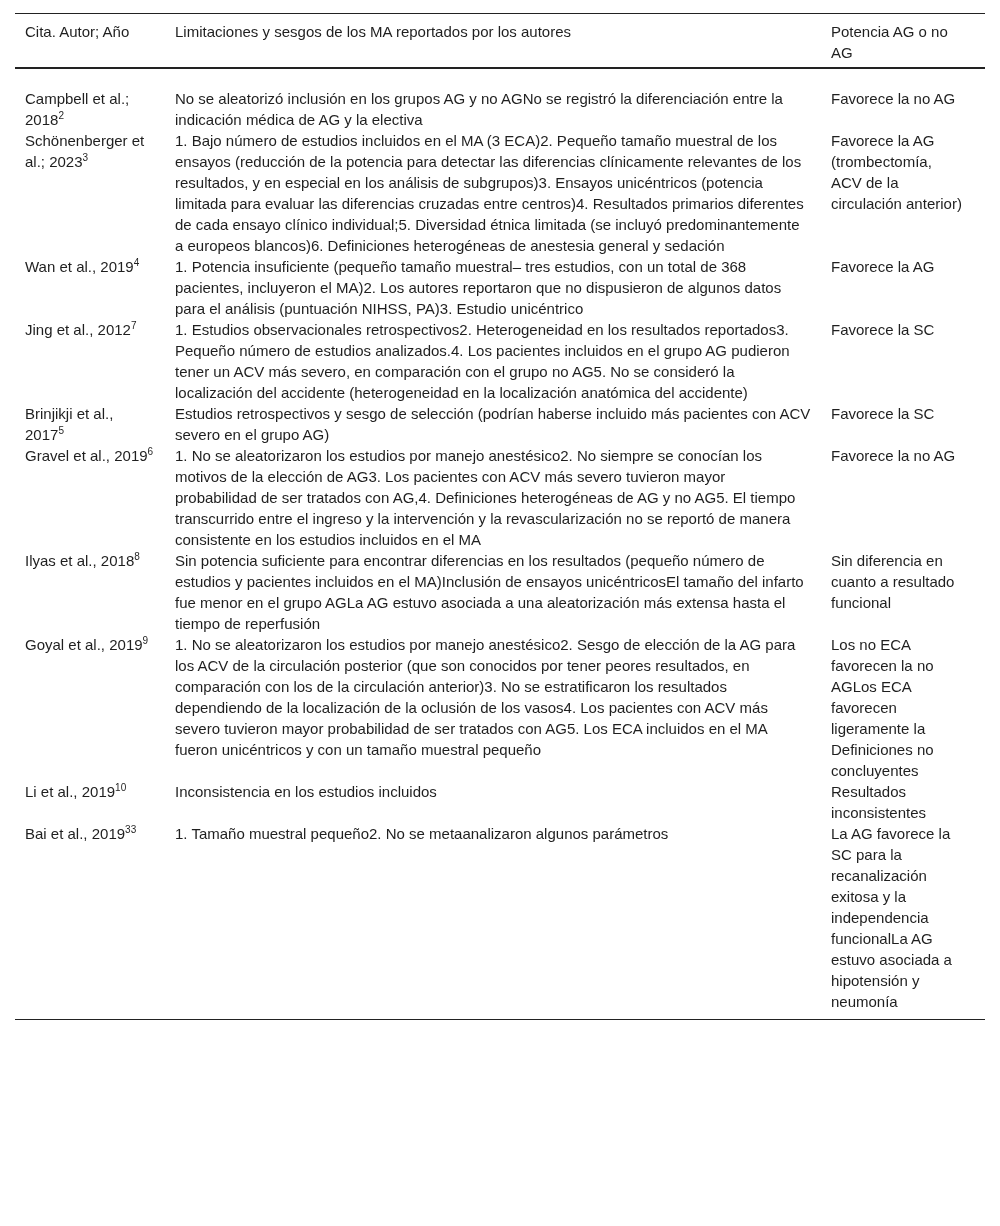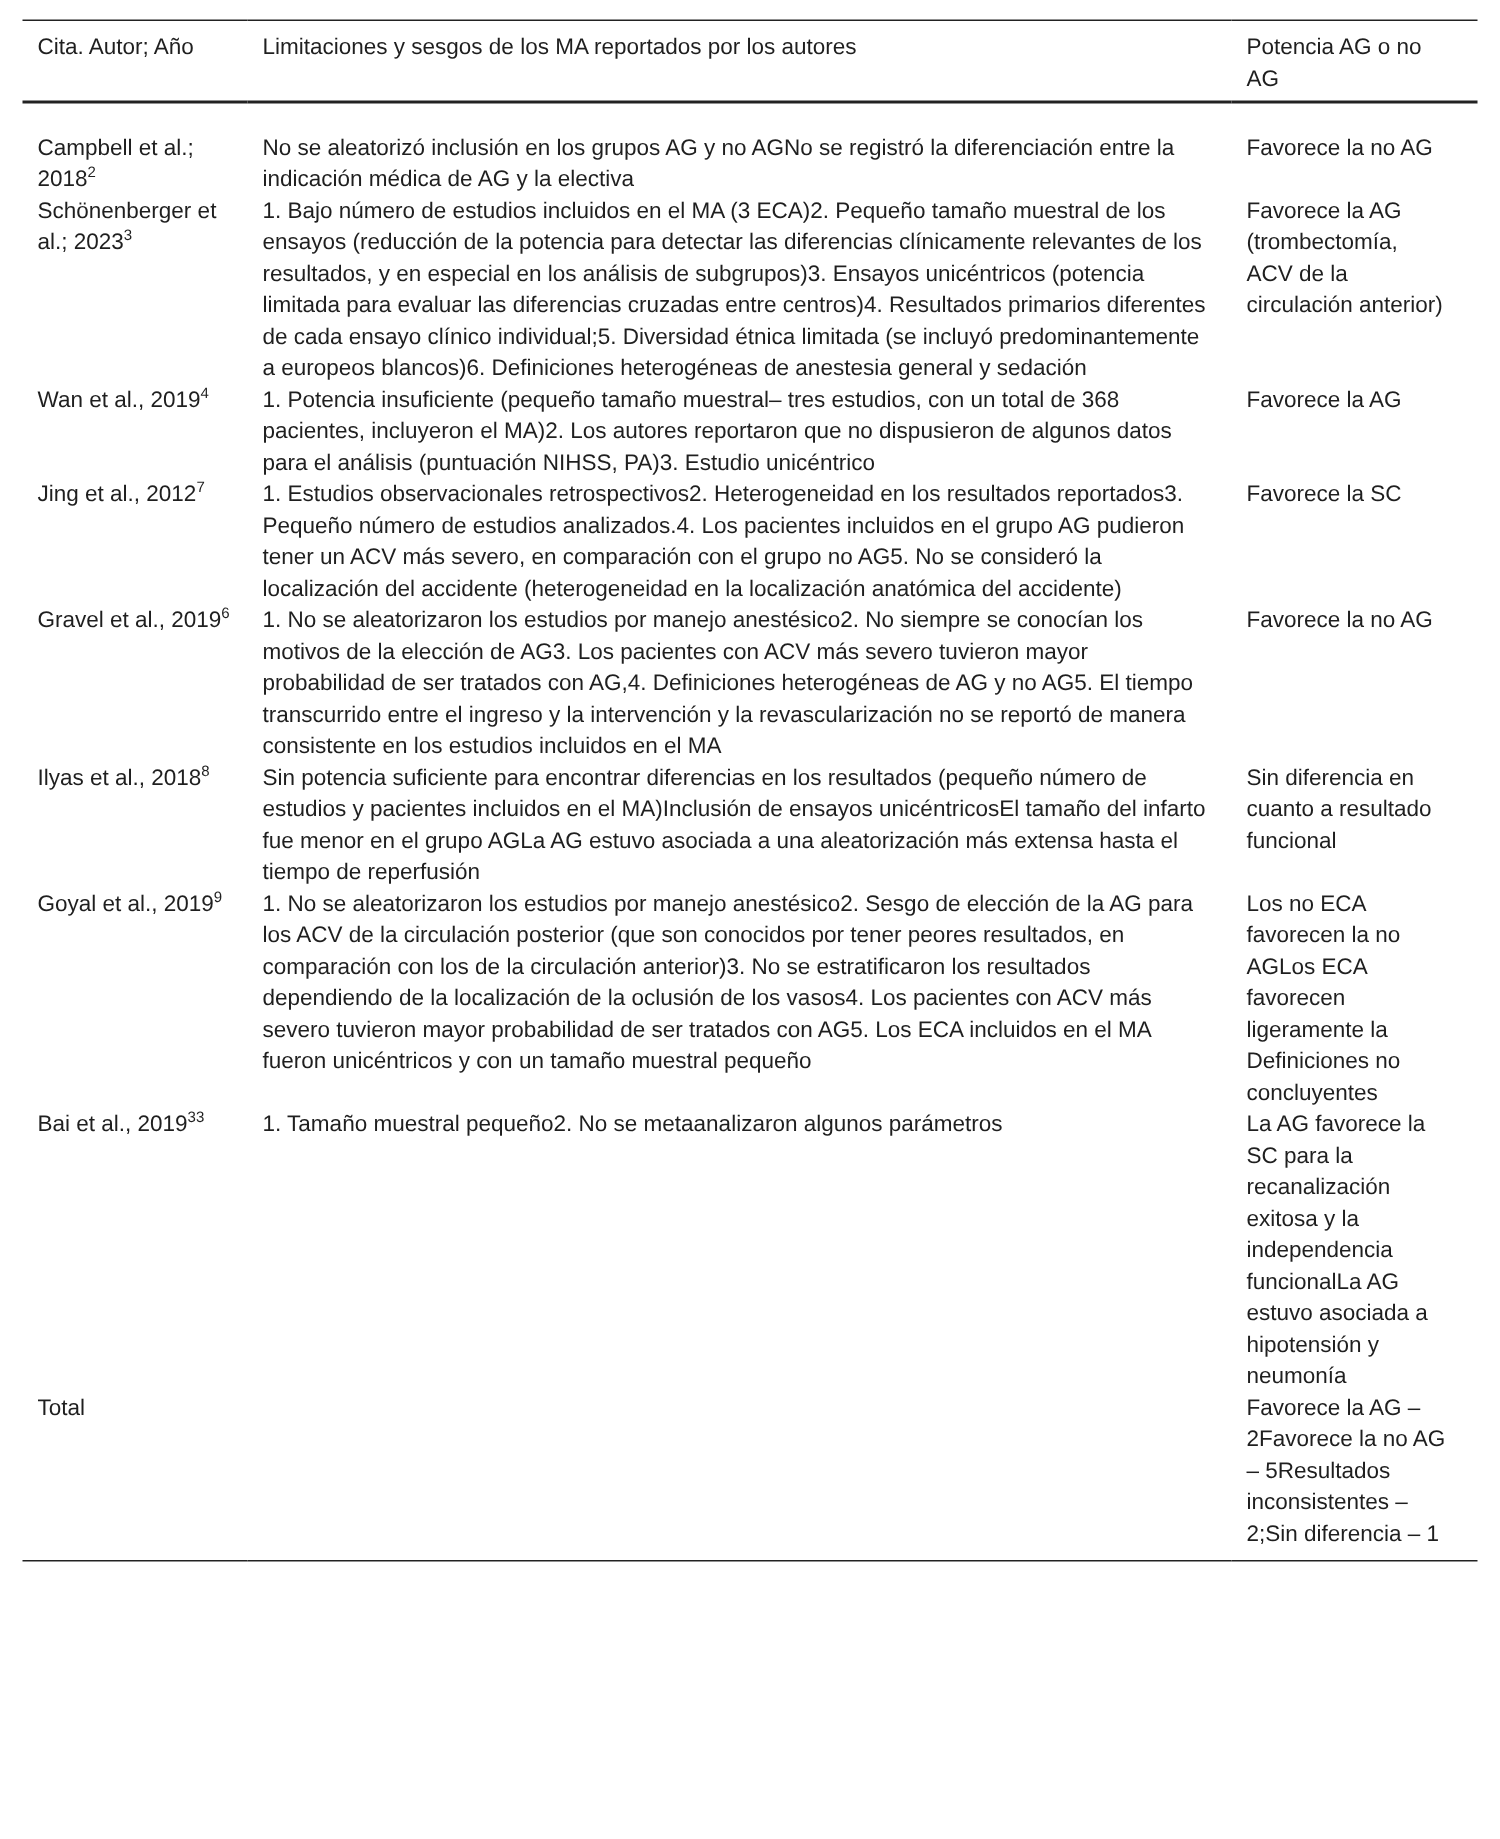--- a/index.html
+++ b/index.html
@@ -50,39 +50,44 @@
         <td><span>Wan et al., 2019</span><sup>4</sup></td>
         <td>1. Potencia insuficiente (pequeño tamaño muestral– tres estudios, con un total de 368 pacientes, incluyeron el MA)2. Los autores reportaron que no dispusieron de algunos datos para el análisis (puntuación NIHSS, PA)3. Estudio unicéntrico</td>
         <td class="c3">Favorece la AG</td>
       </tr>
       <tr>
         <td><span>Jing et al., 2012</span><sup>7</sup></td>
         <td>1. Estudios observacionales retrospectivos2. Heterogeneidad en los resultados reportados3. Pequeño número de estudios analizados.4. Los pacientes incluidos en el grupo AG pudieron tener un ACV más severo, en comparación con el grupo no AG5. No se consideró la localización del accidente (heterogeneidad en la localización anatómica del accidente)</td>
         <td class="c3">Favorece la SC</td>
       </tr>
       <tr>
+        <td><span>Brinjikji et al., 2017</span><sup>5</sup></td>
+        <td>Estudios retrospectivos y sesgo de selección (podrían haberse incluido más pacientes con ACV severo en el grupo AG)</td>
+        <td class="c3">Favorece la SC</td>
+      </tr>
+      <tr>
         <td><span>Gravel et al., 2019</span><sup>6</sup></td>
         <td>1. No se aleatorizaron los estudios por manejo anestésico2. No siempre se conocían los motivos de la elección de AG3. Los pacientes con ACV más severo tuvieron mayor probabilidad de ser tratados con AG,4. Definiciones heterogéneas de AG y no AG5. El tiempo transcurrido entre el ingreso y la intervención y la revascularización no se reportó de manera consistente en los estudios incluidos en el MA</td>
         <td class="c3">Favorece la no AG</td>
       </tr>
       <tr>
         <td><span>Ilyas et al., 2018</span><sup>8</sup></td>
         <td>Sin potencia suficiente para encontrar diferencias en los resultados (pequeño número de estudios y pacientes incluidos en el MA)Inclusión de ensayos unicéntricosEl tamaño del infarto fue menor en el grupo AGLa AG estuvo asociada a una aleatorización más extensa hasta el tiempo de reperfusión</td>
         <td class="c3">Sin diferencia en cuanto a resultado funcional</td>
       </tr>
       <tr>
         <td><span>Goyal et al., 2019</span><sup>9</sup></td>
         <td>1. No se aleatorizaron los estudios por manejo anestésico2. Sesgo de elección de la AG para los ACV de la circulación posterior (que son conocidos por tener peores resultados, en comparación con los de la circulación anterior)3. No se estratificaron los resultados dependiendo de la localización de la oclusión de los vasos4. Los pacientes con ACV más severo tuvieron mayor probabilidad de ser tratados con AG5. Los ECA incluidos en el MA fueron unicéntricos y con un tamaño muestral pequeño</td>
         <td class="c3">Los no ECA favorecen la no AGLos ECA favorecen ligeramente la Definiciones no concluyentes</td>
       </tr>
       <tr>
+        <td><span>Li et al., 2019</span><sup>10</sup></td>
+        <td>Inconsistencia en los estudios incluidos</td>
+        <td class="c3">Resultados inconsistentes</td>
+      </tr>
+      <tr>
         <td><span>Bai et al., 2019</span><sup>33</sup></td>
         <td>1. Tamaño muestral pequeño2. No se metaanalizaron algunos parámetros</td>
         <td class="c3">La AG favorece la SC para la recanalización exitosa y la independencia funcionalLa AG estuvo asociada a hipotensión y neumonía</td>
-      </tr>
-      <tr>
-        <td>Total</td>
-        <td></td>
-        <td class="c3">Favorece la AG – 2Favorece la no AG – 5Resultados inconsistentes – 2;Sin diferencia – 1</td>
       </tr>
     </tbody>
   </table>
 </div>
 
 </body></html>

